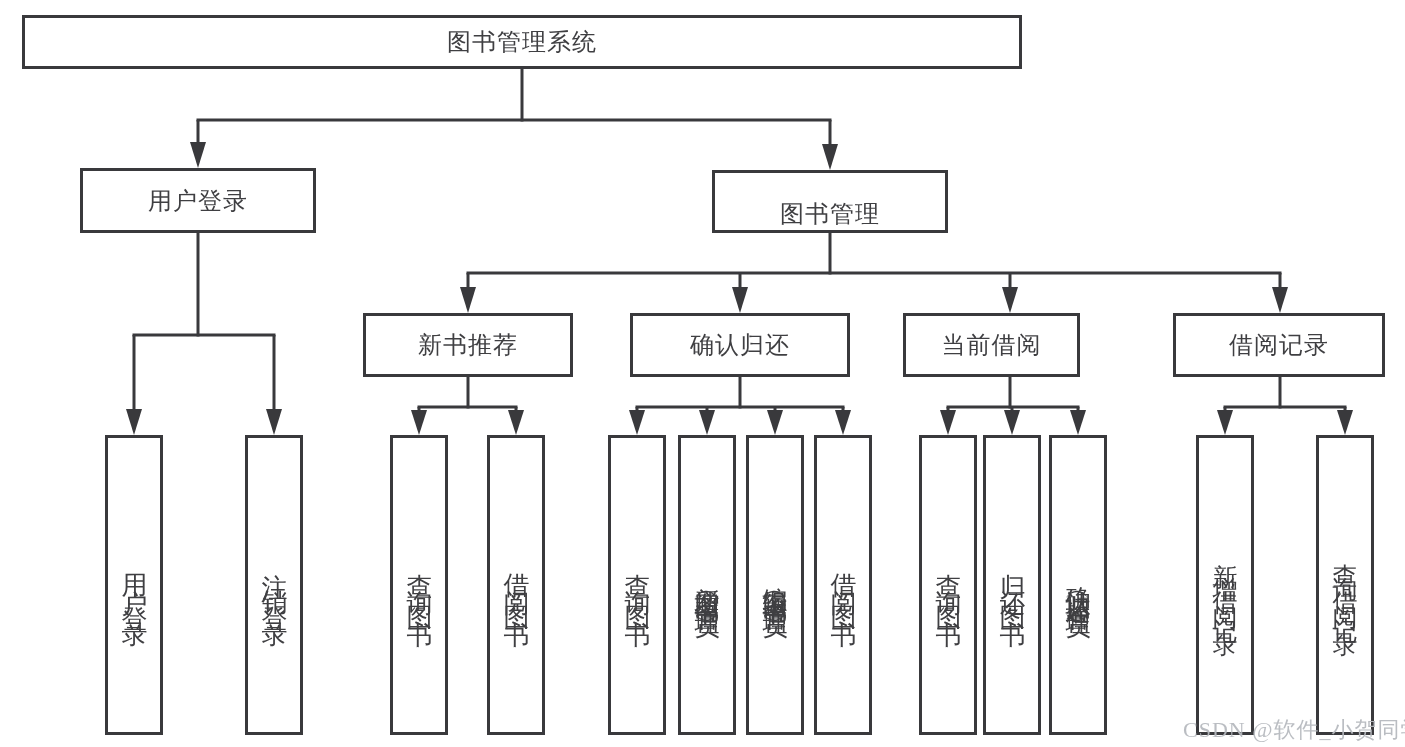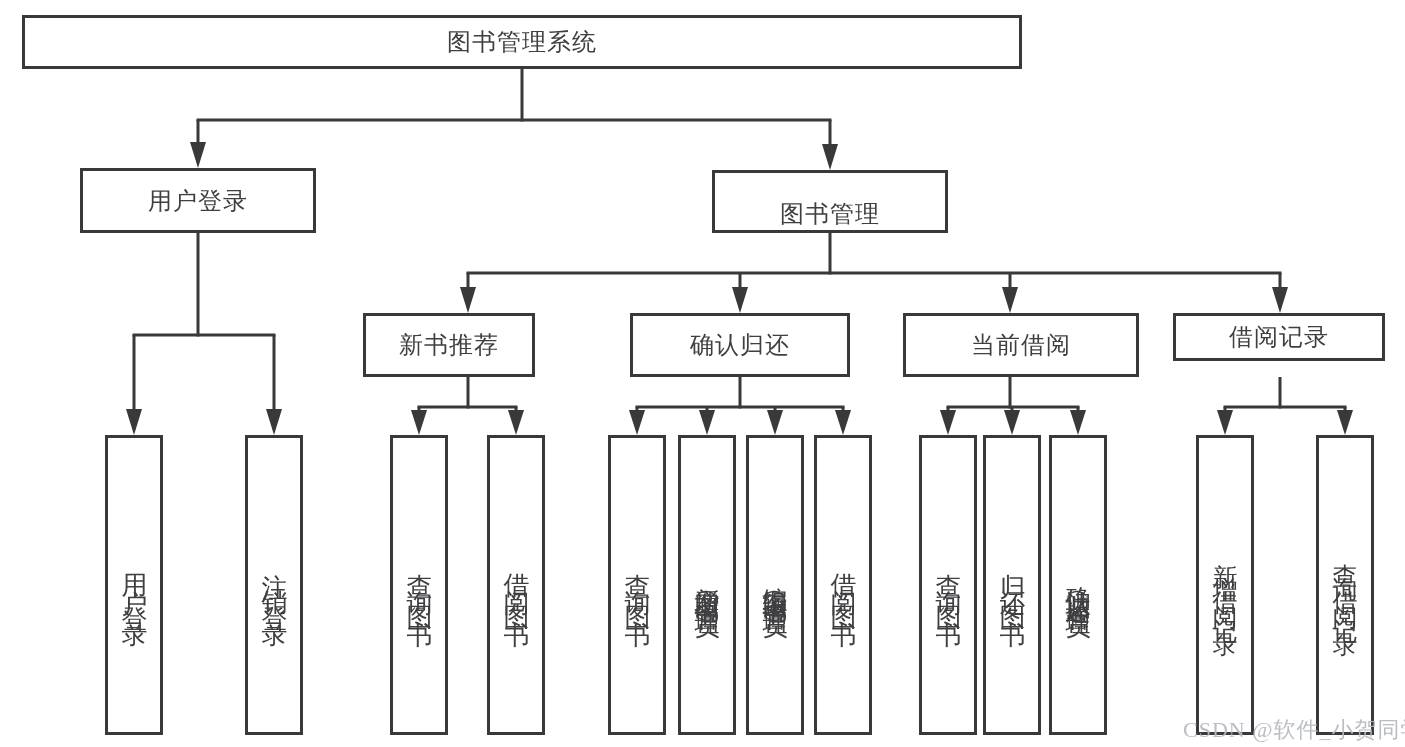--- a/index.html
+++ b/index.html
@@ -117,30 +117,30 @@
     <span>图书管理系统</span>
   </div>
 
   <div class="node h-node" style="left:80px;top:168px;width:236px;height:65px;">
     <span>用户登录</span>
   </div>
   <div class="node h-node" style="left:712px;top:170px;width:236px;height:63px;align-items:flex-end;">
     <span>图书管理</span>
   </div>
 
-  <div class="node h-node" style="left:363px;top:313px;width:172px;height:64px;justify-content:center;">
+  <div class="node h-node" style="left:363px;top:313px;width:210px;height:64px;justify-content:center;">
     <span>新书推荐</span>
   </div>
   <div class="node h-node" style="left:630px;top:313px;width:220px;height:64px;">
     <span>确认归还</span>
   </div>
-  <div class="node h-node" style="left:903px;top:313px;width:236px;height:64px;">
+  <div class="node h-node" style="left:903px;top:313px;width:177px;height:64px;">
     <span>当前借阅</span>
   </div>
-  <div class="node h-node" style="left:1173px;top:313px;width:212px;height:48px;">
+  <div class="node h-node" style="left:1173px;top:313px;width:212px;height:64px;">
     <span>借阅记录</span>
   </div>
 
   <div class="node leaf" style="left:105px;">
     <span class="vtext">用户登录</span>
   </div>
   <div class="node leaf" style="left:245px;">
     <span class="vtext">注销登录</span>
   </div>
 

